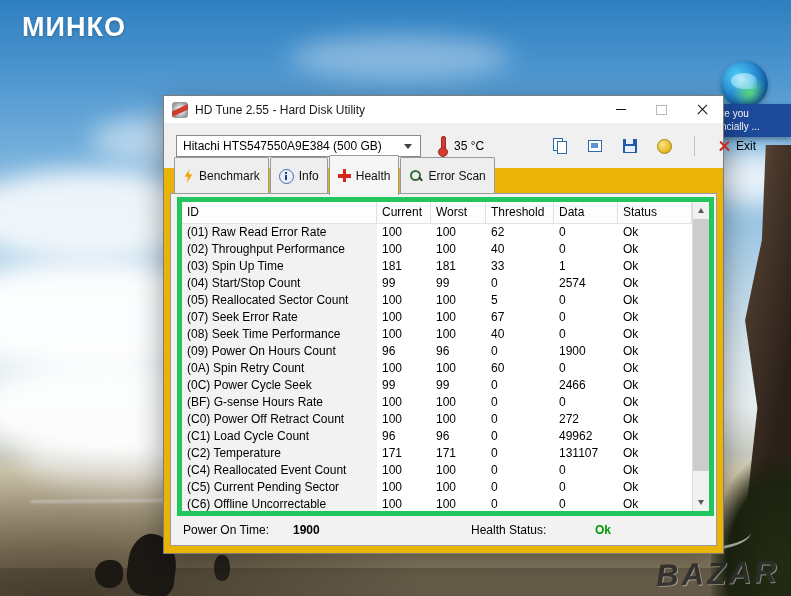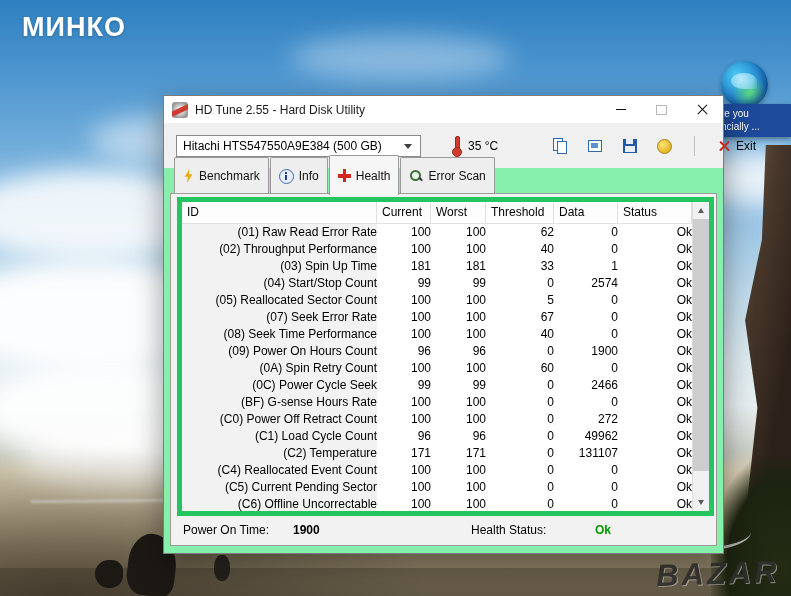--- a/index.html
+++ b/index.html
@@ -91,21 +91,21 @@
   .watermark {
     position:absolute; right:12px; bottom:4px;
     font-size:31px; font-weight:bold; letter-spacing:3px; font-style:italic;
     color:#30302e; opacity:.85; transform:rotate(-2deg);
     text-shadow:1px 1px 0 rgba(230,230,225,.6);
   }
 
   
   .window {
     position:absolute; left:163px; top:95px; width:559px; height:457px;
-    background:#86efac; border:1px solid #7c7c7c;
+    background:#eab308; border:1px solid #7c7c7c;
     box-shadow:0 10px 28px rgba(0,0,0,.4);
     font-size:12px; color:#000;
   }
   .titlebar {
     position:absolute; left:0; top:0; right:0; height:27px;
     background:#ffffff; display:flex; align-items:center;
   }
   .app-icon {
     width:16px; height:16px; margin:0 7px 0 8px; border-radius:3px;
     background:radial-gradient(circle at 50% 50%, #e6e6e6 25%, #9a9a9a 70%);
@@ -133,21 +133,21 @@
     position:absolute; left:12px; top:12px; width:245px; height:22px;
     background:#fff; border:1px solid #8a8a8a; box-sizing:border-box;
     display:flex; align-items:center; justify-content:space-between;
     padding-left:6px;
   }
   .chevron-down {
     width:0; height:0; margin-right:8px;
     border-left:4px solid transparent; border-right:4px solid transparent;
     border-top:5px solid #404040;
   }
-  .temp-group { position:absolute; left:287px; top:13px; display:flex; align-items:center; gap:6px; }
+  .temp-group { position:absolute; left:273px; top:13px; display:flex; align-items:center; gap:6px; }
   .thermo { position:relative; width:11px; height:20px; }
   .thermo::before {
     content:""; position:absolute; left:4px; top:0; width:3px; height:13px;
     background:#d23b2e; border-radius:2px; border:1px solid #a02a20;
   }
   .thermo::after {
     content:""; position:absolute; left:1px; top:11px; width:8px; height:8px;
     background:#d23b2e; border-radius:50%; border:1px solid #a02a20;
   }
   .tool-icons { position:absolute; left:386px; top:12px; height:22px; display:flex; align-items:center; gap:16px; }
@@ -222,21 +222,21 @@
     position:absolute; left:6px; top:3px; width:537px; height:319px;
     border:5px solid #22c55e; background:#fff; box-sizing:border-box;
     display:flex;
   }
   .table-main { flex:1; overflow:hidden; }
   .thead { display:flex; height:21px; background:#fdfdfd; border-bottom:1px solid #e2e2e2; }
   .th {
     line-height:20px; padding-left:5px; box-sizing:border-box;
     border-right:1px solid #e0e0e0; white-space:nowrap; overflow:hidden;
   }
-  .tr { display:flex; height:17px;text-align:right; }
+  .tr { display:flex; height:17px; }
   .td { line-height:17px; padding-left:5px; box-sizing:border-box; white-space:nowrap; overflow:hidden; }
   .col0 { width:195px; } .col1 { width:54px; } .col2 { width:55px; }
   .col3 { width:68px; } .col4 { width:64px; } .col5 { flex:1; }
   .td.col0 { background:#f2f2f2; }
 
   
   .vscroll { width:17px; background:#f1f1f1; border-left:1px solid #dcdcdc; position:relative; box-sizing:border-box; }
   .sc-btn { position:absolute; left:0; width:16px; height:17px; display:flex; align-items:center; justify-content:center; }
   .sc-up { top:0; } .sc-down { bottom:0; }
   .tri-up { width:0; height:0; border-left:3.5px solid transparent; border-right:3.5px solid transparent; border-bottom:5px solid #5a5a5a; }

